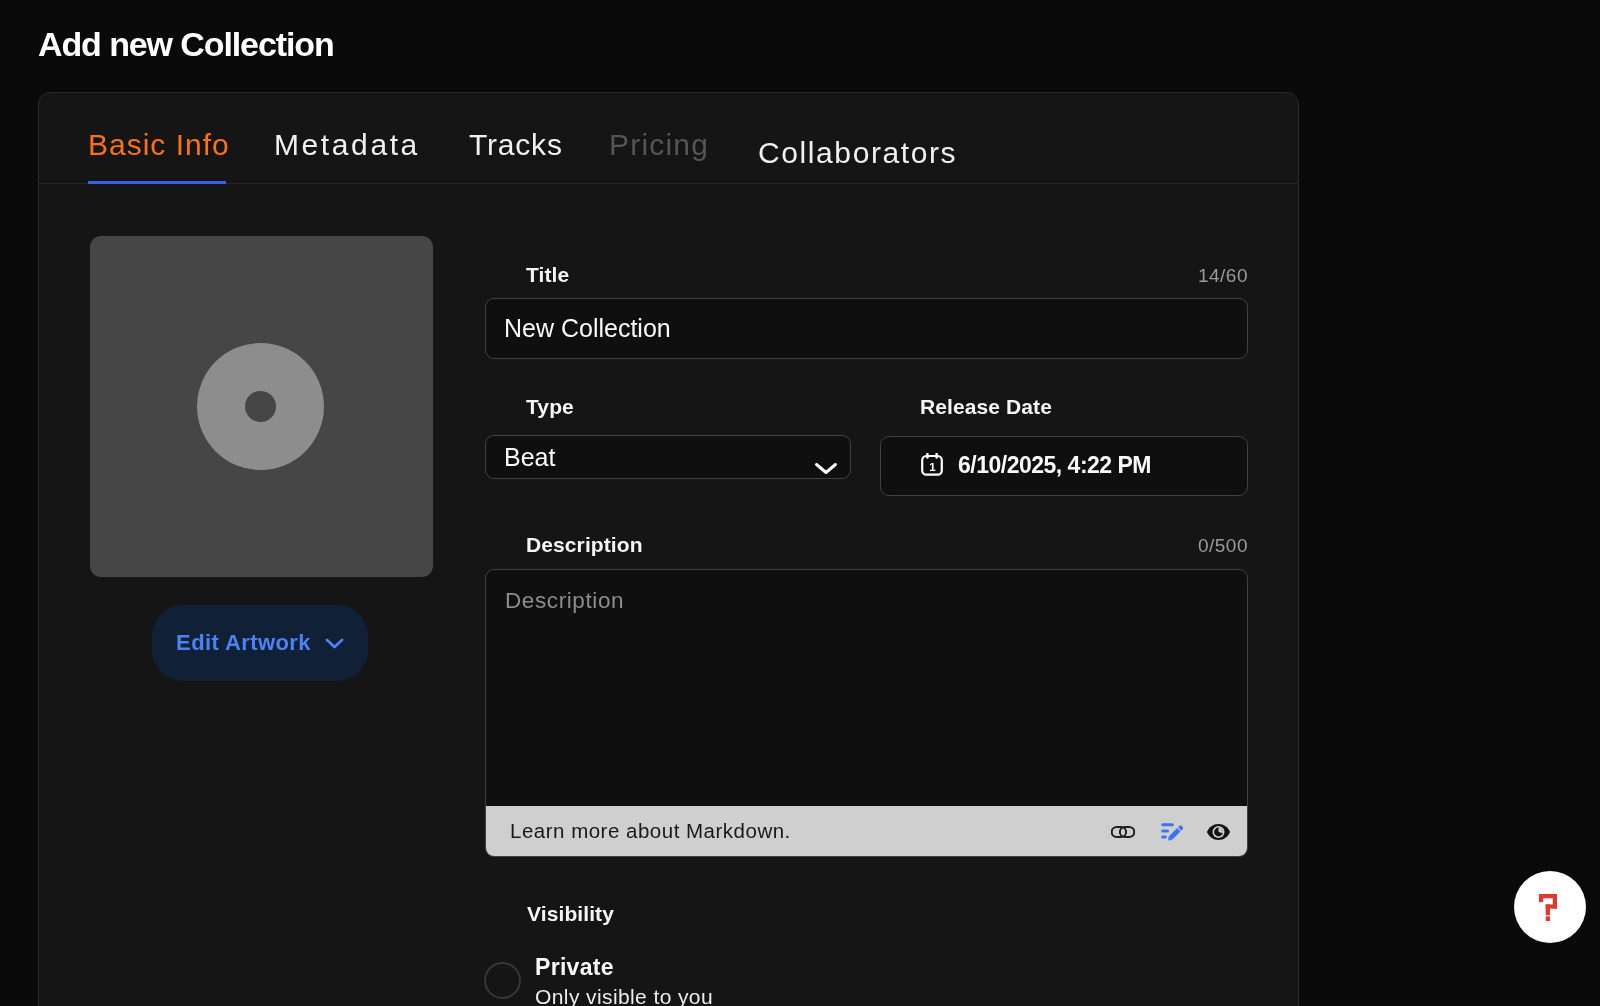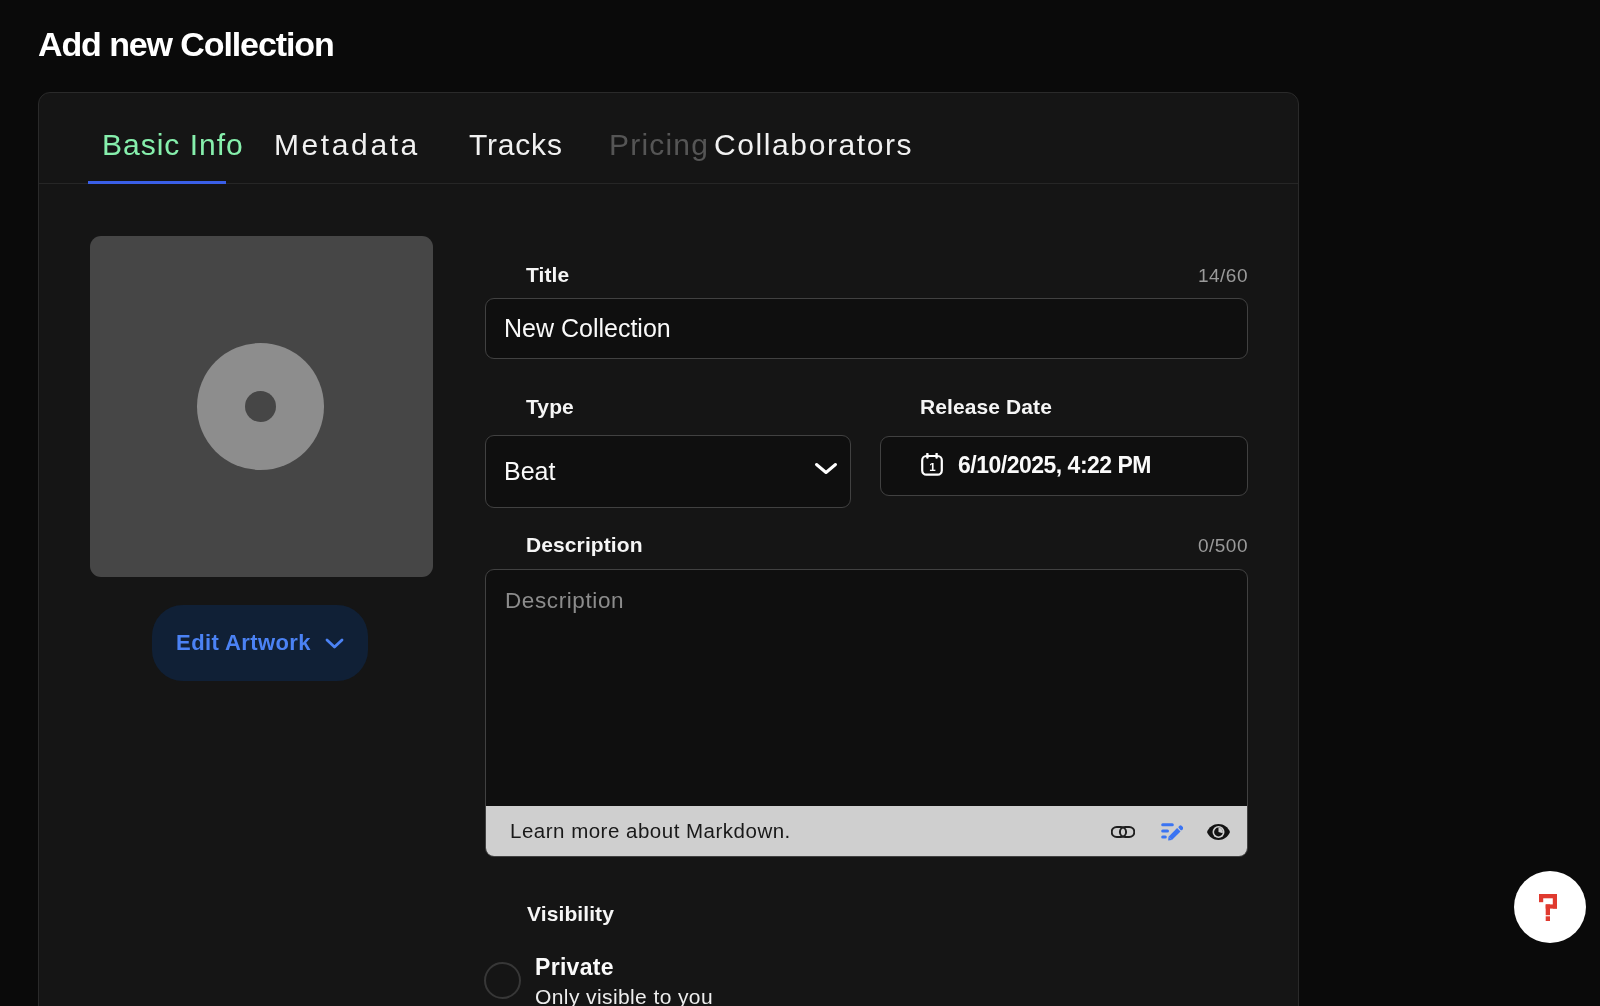--- a/index.html
+++ b/index.html
@@ -37,44 +37,44 @@
   .ticons { margin-left:auto; display:flex; align-items:center; gap:24px; padding-right:17px; margin-top:2px; }
   .radio { position:absolute; left:484px; top:962px; width:37px; height:37px;
     border:2px solid #373737; border-radius:50%; }
 </style>
 </head>
 <body>
 <h1>Add new Collection</h1>
 <div class="card"></div>
 <div class="tabline"></div>
 <div class="tabu"></div>
-<div class="tab" style="left:102px; color:#86efac; letter-spacing:1.0px;">Basic Info</div>
+<div class="tab" style="left:88px; color:#f97316; letter-spacing:1.0px;">Basic Info</div>
 <div class="tab" style="left:274px; letter-spacing:2.6px;">Metadata</div>
 <div class="tab" style="left:469px; letter-spacing:0.8px;">Tracks</div>
 <div class="tab" style="left:609px; color:#555555; letter-spacing:1.2px;">Pricing</div>
-<div class="tab" style="left:714px; letter-spacing:1.6px;">Collaborators</div>
+<div class="tab" style="left:758px; letter-spacing:1.6px;margin-top:8px;">Collaborators</div>
 
 <div class="artwork">
     <div class="disc">
       <div class="hole"></div>
     </div>
   </div>
 
 <div class="editbtn">Edit Artwork
   <svg width="19" height="11" viewBox="0 0 19 11">
       <path d="M2 2 L9.5 9 L17 2" fill="none" stroke="#4b82f4" stroke-width="2.8" stroke-linecap="round" stroke-linejoin="round"></path>
     </svg>
 </div>
 
 <div class="label" style="left:485px; top:263px;">Title</div>
 <div class="counter" style="left:1128px; top:264px;">14/60</div>
 <div class="input" style="left:485px; top:298px; width:763px; height:61px; padding-left:18px; font-size:25px; letter-spacing:0px;">New Collection</div>
 
 <div class="label" style="left:485px; top:395px;">Type</div>
-<div class="input" style="left:485px; top:435px; width:366px; height:73px; padding-left:18px; font-size:25px; letter-spacing:0px;">Beat
+<div class="input" style="left:485px; top:435px; width:366px; height:44px; padding-left:18px; font-size:25px; letter-spacing:0px;">Beat
   <svg style="position:absolute; right:12px; top:26px;" width="24" height="13" viewBox="0 0 24 13">
       <path d="M2.5 2.5 L12 10.5 L21.5 2.5" fill="none" stroke="#ffffff" stroke-width="3" stroke-linecap="round" stroke-linejoin="round"></path>
     </svg>
 </div>
 
 <div class="label" style="left:879px; top:395px;">Release Date</div>
 <div class="input" style="left:880px; top:436px; width:368px; height:60px; padding-left:40px; font-size:23px; font-weight:700; letter-spacing:-0.5px; gap:15px;">
   <svg width="22" height="23" viewBox="0 0 22 23" style="margin-top:-4px;">
     <rect x="1.2" y="3.0" width="19.6" height="18.6" rx="4.2" fill="none" stroke="#ffffff" stroke-width="2.2"></rect>
     <line x1="6.4" y1="0.9" x2="6.4" y2="4.6" stroke="#ffffff" stroke-width="2.4" stroke-linecap="round"></line>

